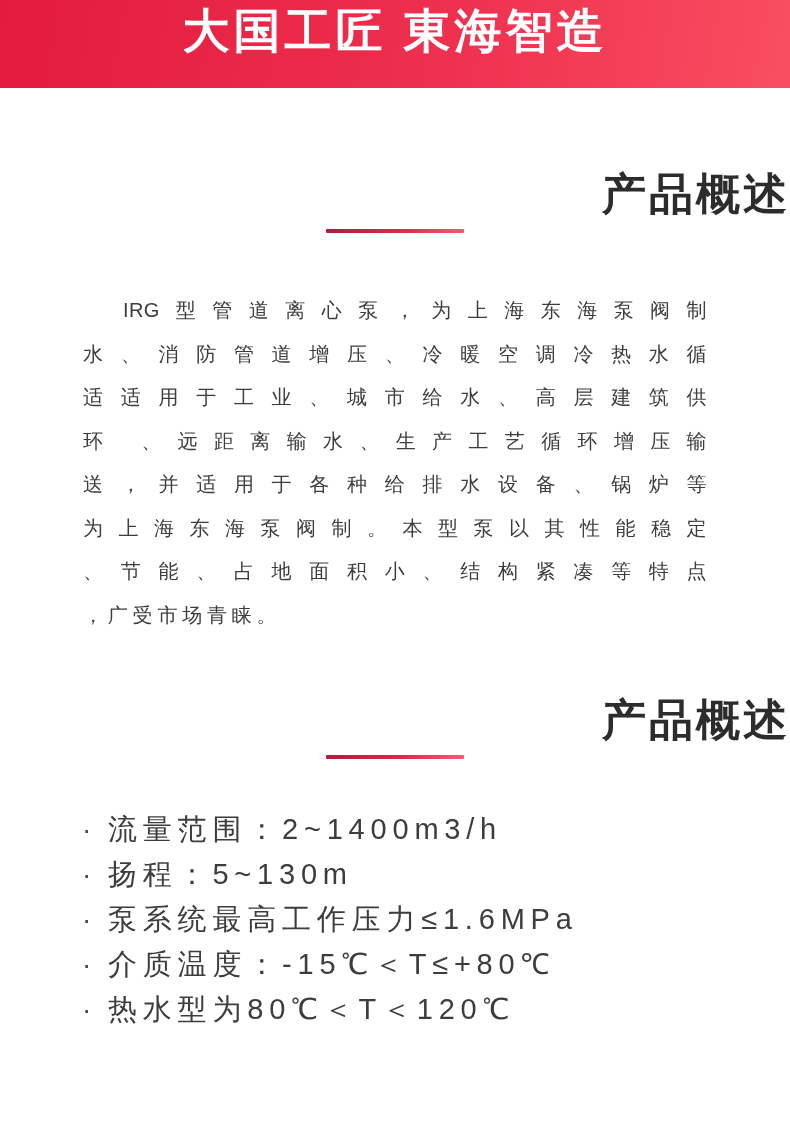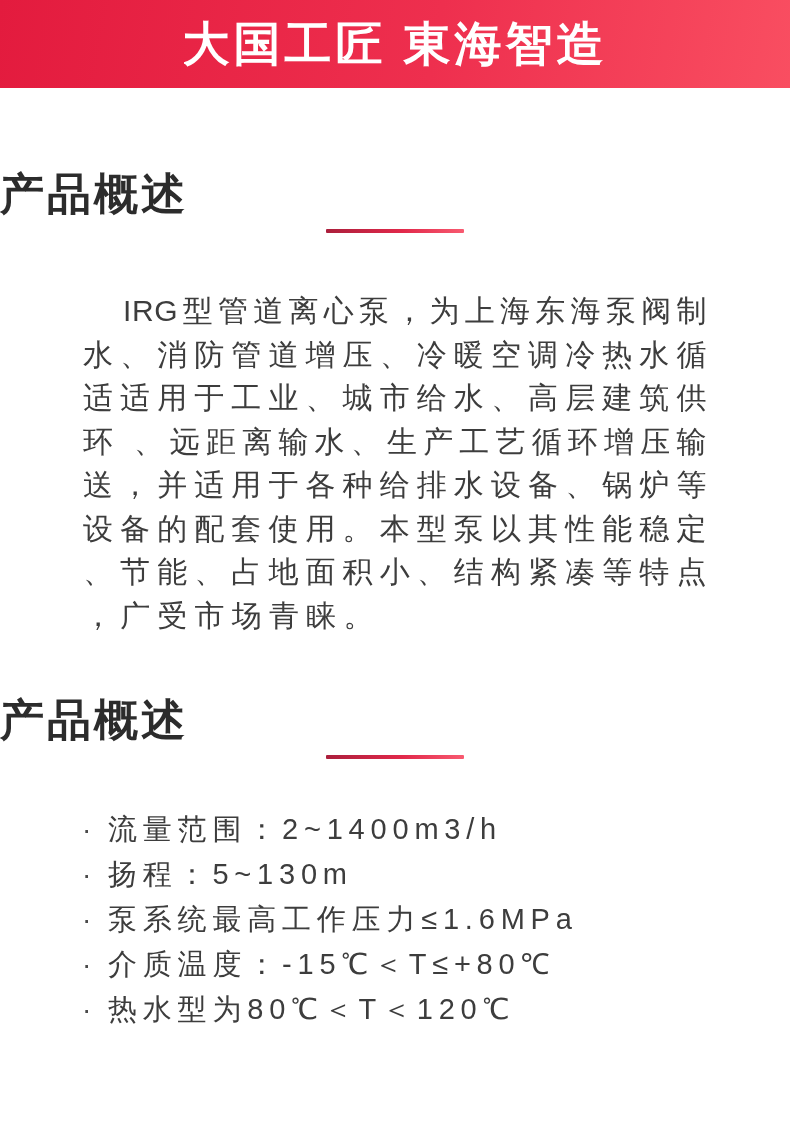--- a/index.html
+++ b/index.html
@@ -12,57 +12,58 @@
     overflow: hidden;
     font-family: "Liberation Sans", sans-serif;
     color: #3d3d3d;
   }
 
   
   .banner {
     height: 88px;
     background: linear-gradient(100deg, #e31b3e 0%, #ee2f4e 55%, #f94e61 100%);
     display: flex;
-    align-items: center;
+    align-items: flex-start;
     justify-content: center;
   }
   .banner-title {
     color: #ffffff;
     font-size: 47px;
     font-weight: bold;
     letter-spacing: 4px;
     white-space: pre;
     text-align: center;
   }
 
   
   .section-heading {
     margin: 0;
     margin-top: 80px;
-    text-align: left;
+    text-align: right;
     font-size: 44px;
     line-height: 52px;
     font-weight: bold;
     color: #2c2c2c;
     letter-spacing: 3px;
+    padding-left: 32px;
   }
   .section-heading.second { margin-top: 57px; }
   .heading-underline {
     width: 138px;
     height: 4px;
     margin: 9px auto 0;
     border-radius: 1px;
     background: linear-gradient(90deg, #ab1f3c 0%, #e1284a 55%, #f85a70 100%);
   }
 
   
   .paragraph {
     margin: 56px auto 16px;
     width: 624px;
-    font-size: 30px;
+    font-size: 20px;
     line-height: 43.5px;
     color: #3d3d3d;
   }
   .para-line {
     text-align: justify;
     text-align-last: justify;
     letter-spacing: 0.02em;
   }
   .para-line.first { text-indent: 40px; }
   .para-line.last  { text-align-last: left; letter-spacing: 0.24em; }
@@ -102,21 +103,21 @@
   <section>
     <h2 class="section-heading">产品概述</h2>
     <div class="heading-underline"></div>
 
     <div class="paragraph">
       <div class="para-line first">IRG型管道离心泵，为上海东海泵阀制</div>
       <div class="para-line">水、消防管道增压、冷暖空调冷热水循</div>
       <div class="para-line">适适用于工业、城市给水、高层建筑供</div>
       <div class="para-line">环 、远距离输水、生产工艺循环增压输</div>
       <div class="para-line">送，并适用于各种给排水设备、锅炉等</div>
-      <div class="para-line">设备的配套使用。本型泵以其性能稳定</div>
+      <div class="para-line">为上海东海泵阀制。本型泵以其性能稳定</div>
       <div class="para-line">、节能、占地面积小、结构紧凑等特点</div>
       <div class="para-line last">，广受市场青睐。</div>
     </div>
   </section>
 
   <section>
     <h2 class="section-heading second">产品概述</h2>
     <div class="heading-underline"></div>
 
     <ul class="cond-list">

